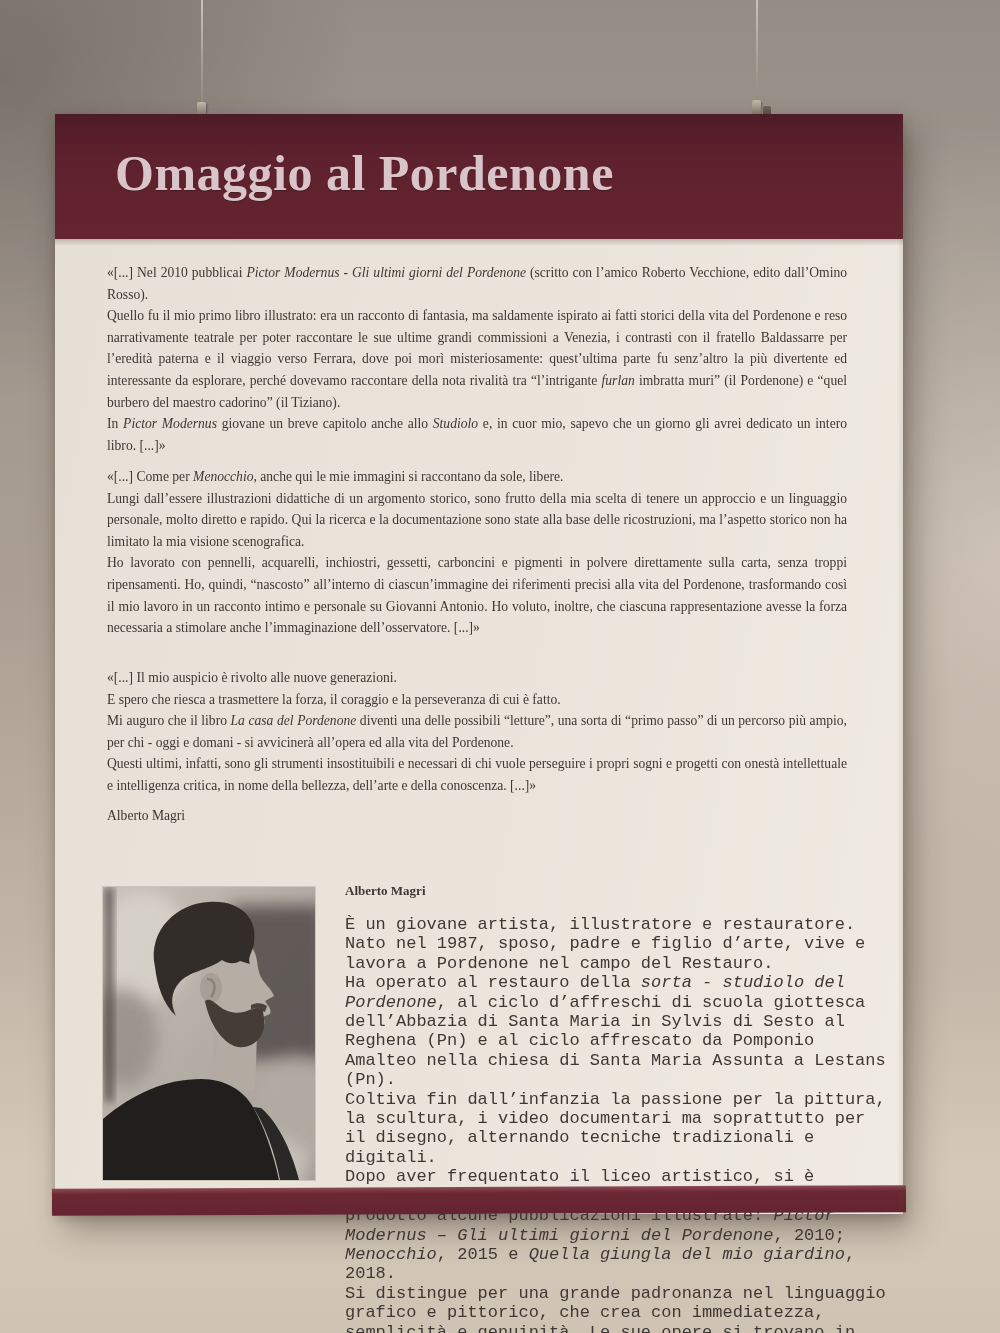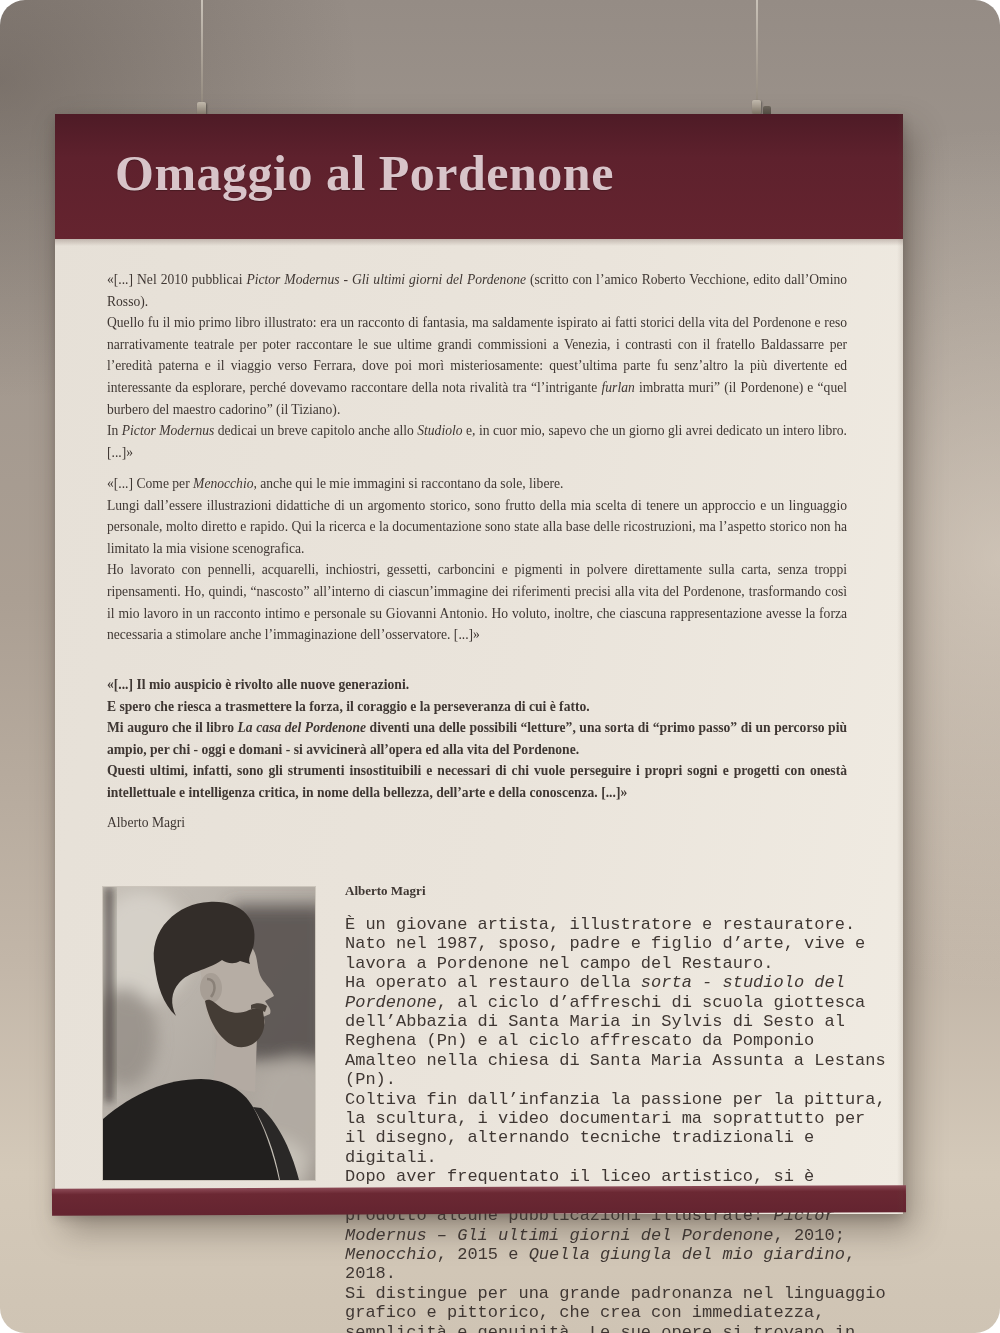--- a/index.html
+++ b/index.html
@@ -7,21 +7,20 @@
     width:1000px;height:1333px;
     font-family:"Liberation Serif","DejaVu Serif",serif;
     overflow:hidden;
   }
   .scene{
     position:relative;width:1000px;height:1333px;
     background:
       radial-gradient(ellipse 60% 40% at 0% 6%, rgba(45,36,30,0.28), rgba(45,36,30,0) 60%),
       radial-gradient(ellipse 55% 50% at 100% 42%, rgba(240,230,216,0.50), rgba(240,230,216,0) 65%),
       linear-gradient(180deg,#958c85 0%,#9d948c 14%,#ab9f93 45%,#c2b6a8 72%,#d4c9b9 88%,#cfc4b4 100%);
-    border-radius: 25px;
   }
   
   .wire{
     position:absolute;top:0;width:2px;height:114px;
     background:linear-gradient(180deg,#c9c2b8,#a89f94 55%,#8e857a);
   }
   .wire-left{left:201px;}
   .wire-right{left:756px;}
   .clip{
     position:absolute;width:9px;height:14px;border-radius:2px;
@@ -59,26 +58,26 @@
     text-shadow:0 1px 1px rgba(0,0,0,0.25);
   }
   .strip{
     position:absolute;left:-3px;top:1073px;width:854px;height:27px;
     background:linear-gradient(180deg,#8c4a56 0%,#6b2833 22%,#642430 100%);
     transform:rotate(-0.25deg);
   }
   
   .quote,.signature{
     position:absolute;left:52px;width:740px;
-    color:#3f3733;font-size:13.6px;line-height:21.6px;margin-top:7px;
+    color:#3f3733;font-size:13.6px;line-height:21.6px;
   }
   .quote .tline{text-align:justify;}
   .q1{top:148px;}
   .q2{top:352px;}
-  .q3{top:553px;font-weight:bold;}
+  .q3{top:553px;}
   .signature{top:691px;}
   .it{font-style:italic;}
   
   .photo{
     position:absolute;left:48px;top:773px;width:212px;height:293px;
     box-shadow:0 0 0 1px rgba(120,110,100,0.25);
   }
   .photo svg{display:block;width:212px;height:293px;}
   .bio-name{
     position:absolute;left:290px;top:769px;
@@ -102,21 +101,21 @@
 
   <div class="panel">
 
     <div class="band">
       <h1 class="title">Omaggio al Pordenone</h1>
     </div>
 
     <div class="quote q1">
         <div class="tline"><span>«[...] Nel 2010 pubblicai </span><span class="it">Pictor Modernus - Gli ultimi giorni del Pordenone</span><span> (scritto con l’amico Roberto Vecchione, edito dall’Omino Rosso).</span></div>
         <div class="tline"><span>Quello fu il mio primo libro illustrato: era un racconto di fantasia, ma saldamente ispirato ai fatti storici della vita del Pordenone e reso narrativamente teatrale per poter raccontare le sue ultime grandi commissioni a Venezia, i contrasti con il fratello Baldassarre per l’eredità paterna e il viaggio verso Ferrara, dove poi morì misteriosamente: quest’ultima parte fu senz’altro la più divertente ed interessante da esplorare, perché dovevamo raccontare della nota rivalità tra “l’intrigante </span><span class="it">furlan</span><span> imbratta muri” (il Pordenone) e “quel burbero del maestro cadorino” (il Tiziano).</span></div>
-        <div class="tline"><span>In </span><span class="it">Pictor Modernus</span><span> dedicai un breve capitolo anche allo </span><span class="it">Studiolo</span><span> e, in cuor mio, sapevo che un giorno gli avrei dedicato un intero libro. [...]»</span></div>
+        <div class="tline"><span>In </span><span class="it">Pictor Modernus</span><span> giovane un breve capitolo anche allo </span><span class="it">Studiolo</span><span> e, in cuor mio, sapevo che un giorno gli avrei dedicato un intero libro. [...]»</span></div>
       </div>
     <div class="quote q2">
         <div class="tline"><span>«[...] Come per </span><span class="it">Menocchio</span><span>, anche qui le mie immagini si raccontano da sole, libere.</span></div>
         <div class="tline"><span>Lungi dall’essere illustrazioni didattiche di un argomento storico, sono frutto della mia scelta di tenere un approccio e un linguaggio personale, molto diretto e rapido. Qui la ricerca e la documentazione sono state alla base delle ricostruzioni, ma l’aspetto storico non ha limitato la mia visione scenografica.</span></div>
         <div class="tline"><span>Ho lavorato con pennelli, acquarelli, inchiostri, gessetti, carboncini e pigmenti in polvere direttamente sulla carta, senza troppi ripensamenti. Ho, quindi, “nascosto” all’interno di ciascun’immagine dei riferimenti precisi alla vita del Pordenone, trasformando così il mio lavoro in un racconto intimo e personale su Giovanni Antonio. Ho voluto, inoltre, che ciascuna rappresentazione avesse la forza necessaria a stimolare anche l’immaginazione dell’osservatore. [...]»</span></div>
       </div>
     <div class="quote q3">
         <div class="tline"><span>«[...] Il mio auspicio è rivolto alle nuove generazioni.</span></div>
         <div class="tline"><span>E spero che riesca a trasmettere la forza, il coraggio e la perseveranza di cui è fatto.</span></div>
         <div class="tline"><span>Mi auguro che il libro </span><span class="it">La casa del Pordenone</span><span> diventi una delle possibili “letture”, una sorta di “primo passo” di un percorso più ampio, per chi - oggi e domani - si avvicinerà all’opera ed alla vita del Pordenone.</span></div>

